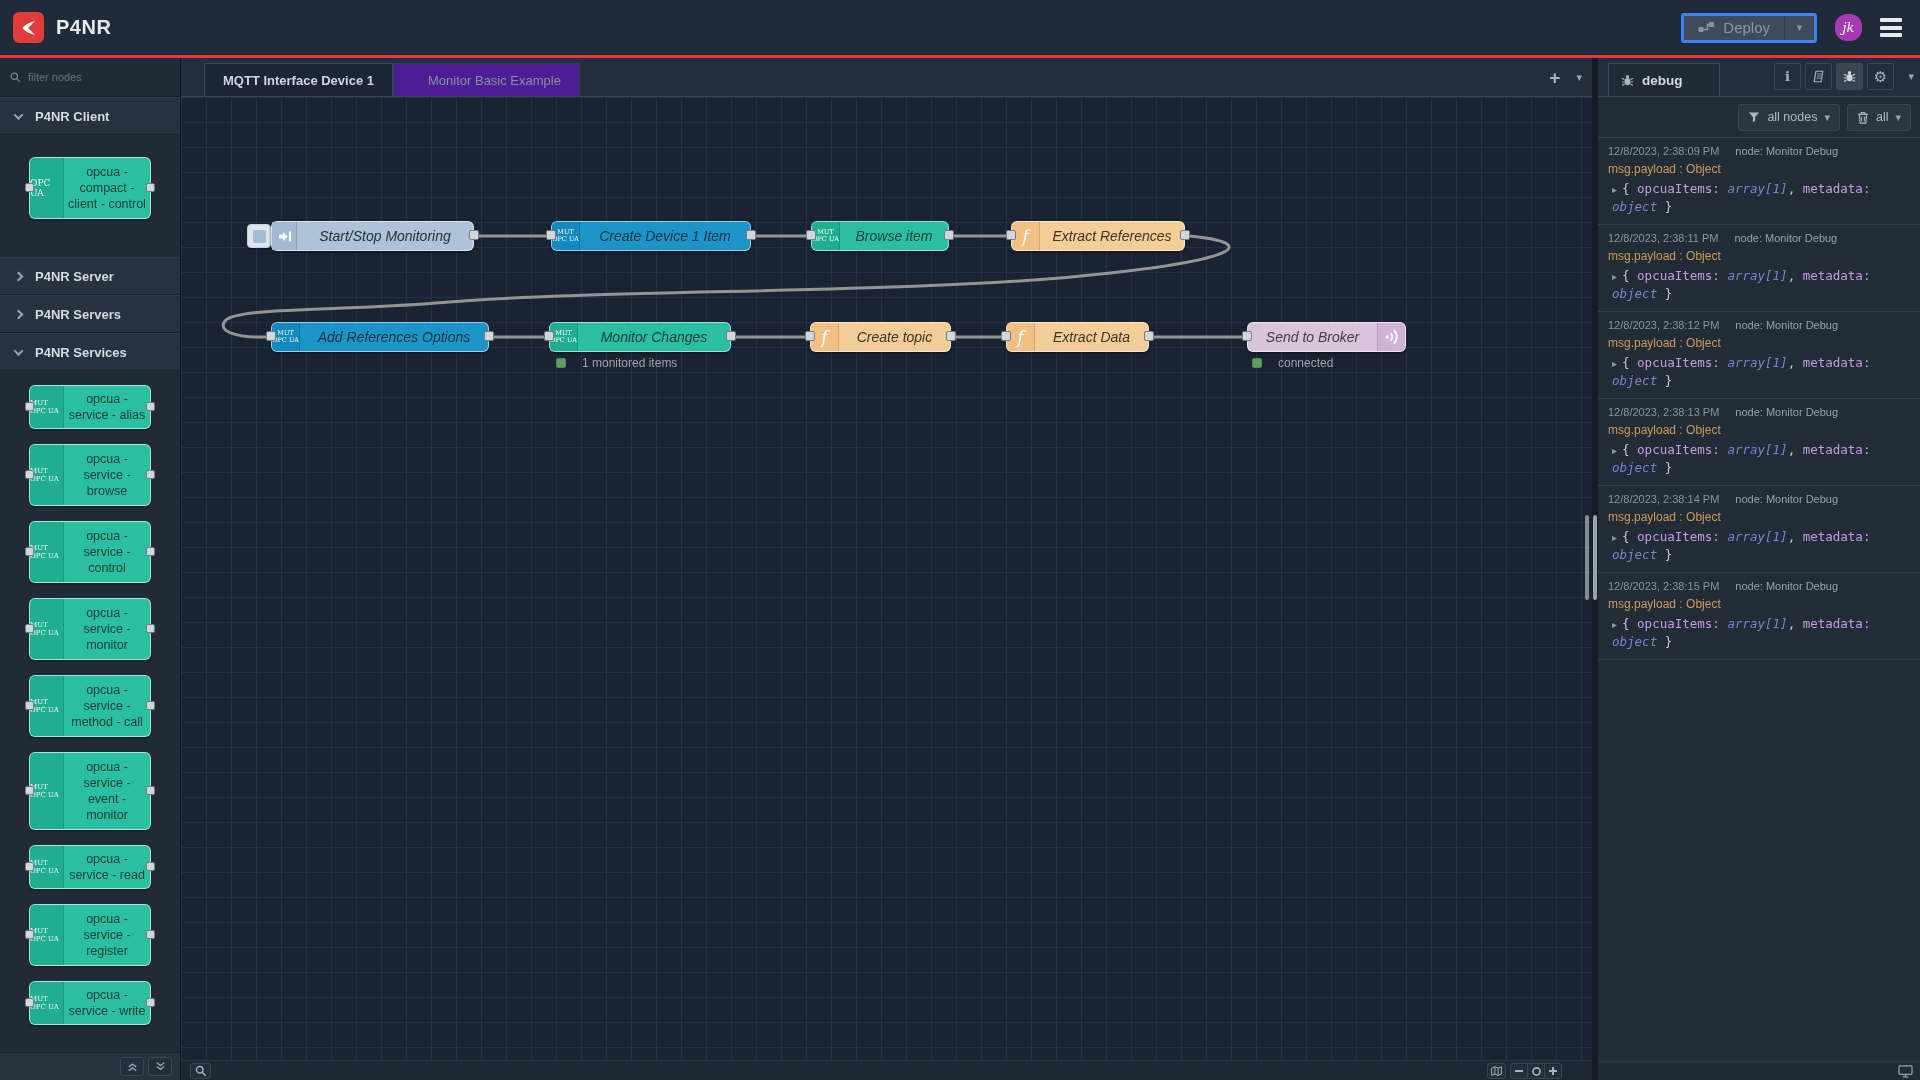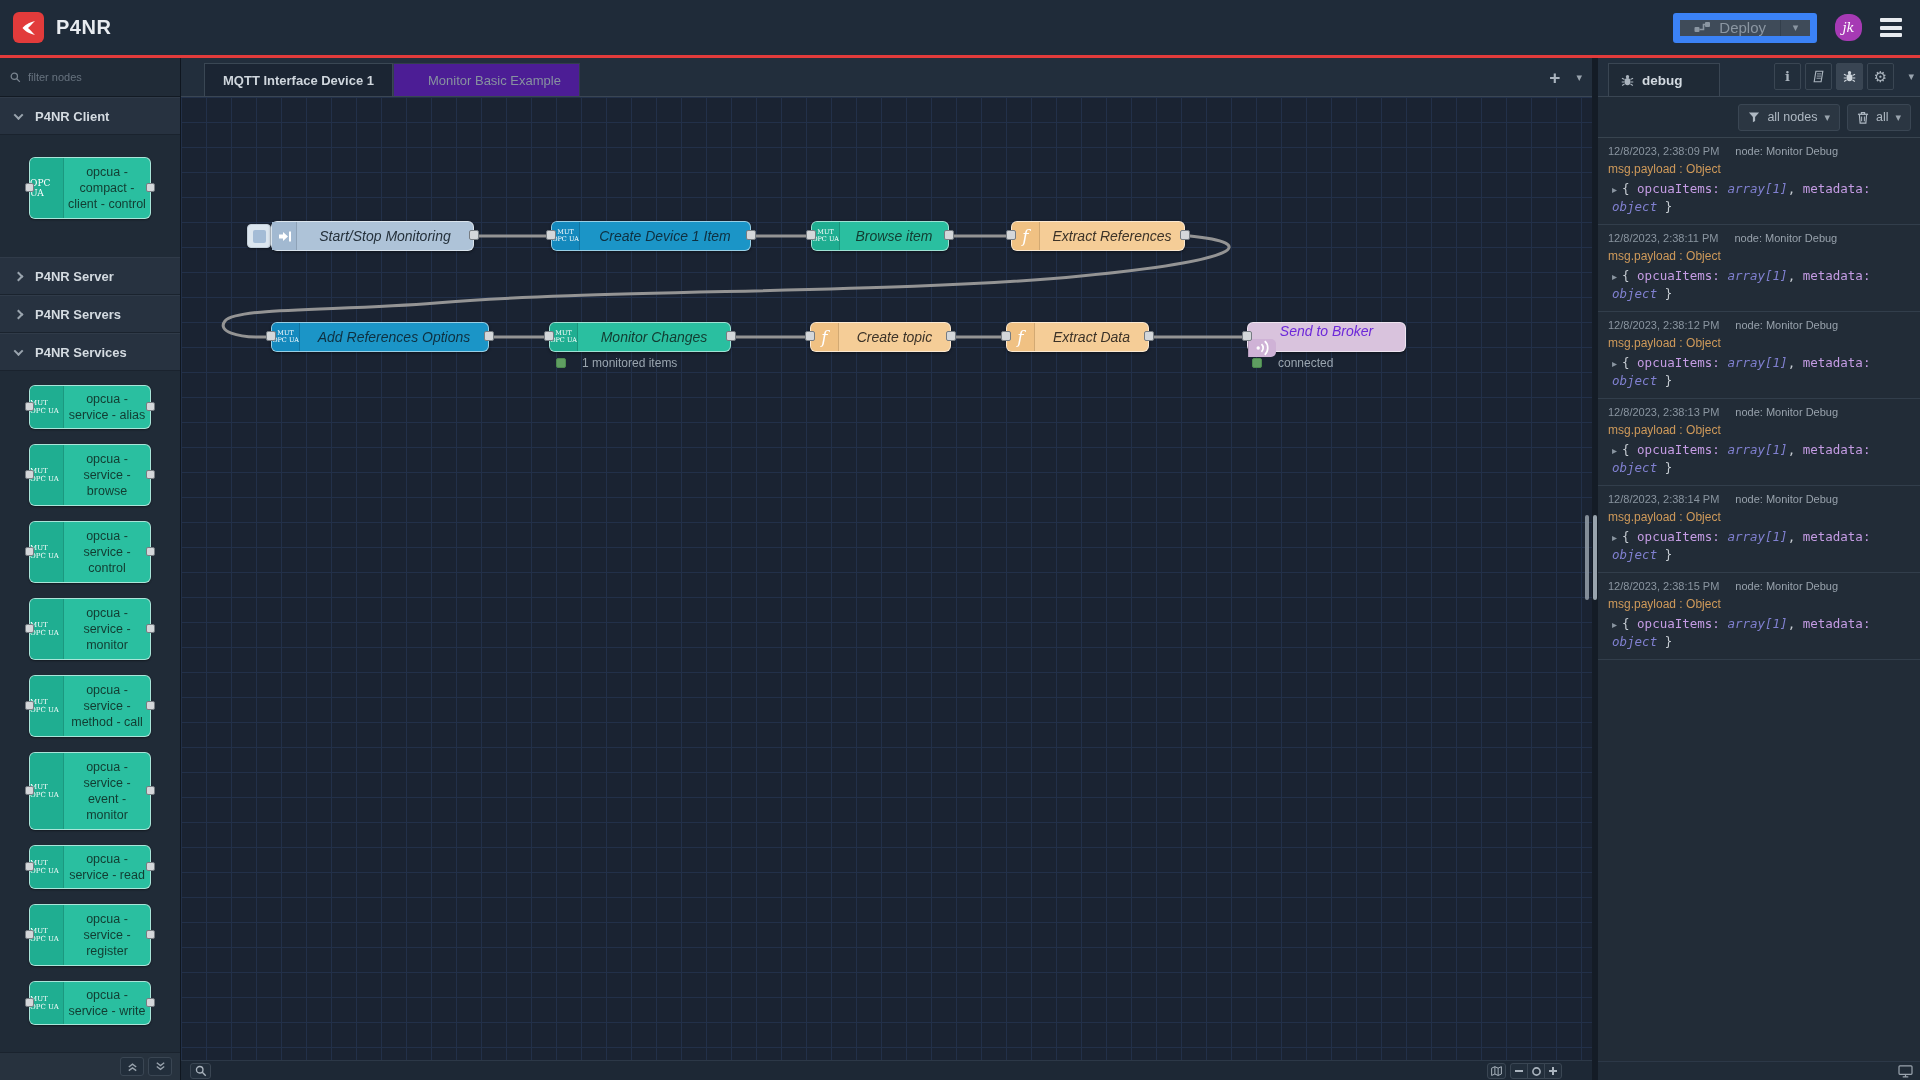--- a/index.html
+++ b/index.html
@@ -6,21 +6,21 @@
   html,body { background:#10161e; }
   body { font-family:"Liberation Sans", sans-serif; }
   #stage { position:relative; width:1920px; height:1080px; background:#1a2332; overflow:hidden; }
 
   
   #header { position:absolute; left:0; top:0; width:1920px; height:55px; background:#1f2b39; display:flex; align-items:center; }
   #redline { position:absolute; left:0; top:55px; width:1920px; height:3px; background:#e23b3b; z-index:40; }
   .logo { width:31px; height:31px; margin-left:13px; border-radius:6px; background:#e23b3b; display:flex; align-items:center; justify-content:center; }
   .app-title { color:#e8ecf0; font-size:20px; font-weight:600; letter-spacing:.5px; margin-left:12px; }
   .hdr-right { margin-left:auto; display:flex; align-items:center; gap:18px; margin-right:18px; }
-  .deploy { display:flex; height:30px; background:#3f4b59; border:7px solid #3b82f6; border-radius:3px; overflow:hidden; }
+  .deploy { display:flex; height:30px; background:#3f4b59; border:3px solid #3b82f6; border-radius:3px; overflow:hidden; }
   .deploy-main { display:flex; align-items:center; gap:8px; padding:0 14px; color:#8b96a2; font-size:15px; }
   .deploy-caret { width:30px; display:flex; align-items:center; justify-content:center; color:#8b96a2; border-left:1px solid #333f4c; font-size:11px; }
   .avatar { width:27px; height:27px; border-radius:12px; background:#a63ab4; color:#fff; display:flex; align-items:center; justify-content:center; font-family:"DejaVu Serif",serif; font-style:italic; font-size:13px; }
   .burger { display:flex; flex-direction:column; gap:3.5px; cursor:pointer; }
   .burger span { display:block; width:22px; height:4px; background:#e7ebef; border-radius:1px; }
 
   
   #palette { position:absolute; left:0; top:58px; width:181px; height:1022px; background:#202b37; border-right:1px solid #0f161f; display:flex; flex-direction:column; }
   #canvas  { position:absolute; left:181px; top:58px; width:1411px; height:1022px; }
   #divider { position:absolute; left:1592px; top:58px; width:6px; height:1022px; background:#141c26; }
@@ -66,21 +66,21 @@
   .node .ficon { width:28px; border-right:1px solid rgba(0,0,0,.12); border-radius:5px 0 0 5px; display:flex; align-items:center; justify-content:center; font-family:"DejaVu Serif",serif; font-size:17px; color:#fff; }
   .node .ricon { width:28px; border-left:1px solid rgba(0,0,0,.12); border-radius:0 5px 5px 0; display:flex; align-items:center; justify-content:center; }
   .port { position:absolute; width:10px; height:10px; background:#d4d7da; border:1px solid #767c82; border-radius:2px; top:50%; margin-top:-6px; cursor:crosshair; }
   .port.in { left:-6px; } .port.out { right:-6px; }
 
   .n-blue { background:#1b95c7; color:#0e3040; } .n-blue .nbadge { background:#1489bd; }
   .n-teal { background:#2abfa0; color:#123c31; } .n-teal .nbadge { background:#1fae91; }
   .n-func { background:#f5cd97; color:#3c3328; } .n-func .ficon { background:#f0c183; font-style:italic; }
   .n-inject { background:#aec3d8; color:#25313b; }
   .n-inject .iicon { width:25px; background:#a2b9d1; border-right:1px solid rgba(0,0,0,.12); display:flex; align-items:center; justify-content:center; }
-  .n-mqtt { background:#d9c3dd; color:#6d28d9;flex-direction:column; } .n-mqtt .ricon { background:#cfb2d6; }
+  .n-mqtt { background:#d9c3dd; color:#404040; } .n-mqtt .ricon { background:#cfb2d6; }
 
   .inj-btn { position:absolute; width:24px; height:24px; background:#dce6ef; border:1px solid #c3cfda; border-radius:4px; display:flex; align-items:center; justify-content:center; cursor:pointer; box-shadow:0 1px 2px rgba(0,0,0,.4); }
   .inj-btn i { display:block; width:13px; height:13px; background:#a4bcd6; border-radius:2px; }
 
   .nstatus { position:absolute; display:flex; align-items:center; gap:16px; font-size:12px; color:#9aa5af; font-style:normal; }
   .sdot { width:10px; height:10px; border-radius:2px; background:#5f9e61; border:1px solid #4c8a4f; }
 
   .ws-foot { position:absolute; left:0; bottom:0; width:100%; height:20px; background:#1d2835; border-top:1px solid #2c3847; }
   .ws-btn { position:absolute; border:1px solid #3a4653; border-radius:3px; background:#222e3b; color:#aab4be; display:flex; align-items:center; justify-content:center; cursor:pointer; }
   .vscroll { position:absolute; right:3px; top:418px; width:4px; height:85px; border-radius:2px; background:#8f99a3; opacity:.9; }

